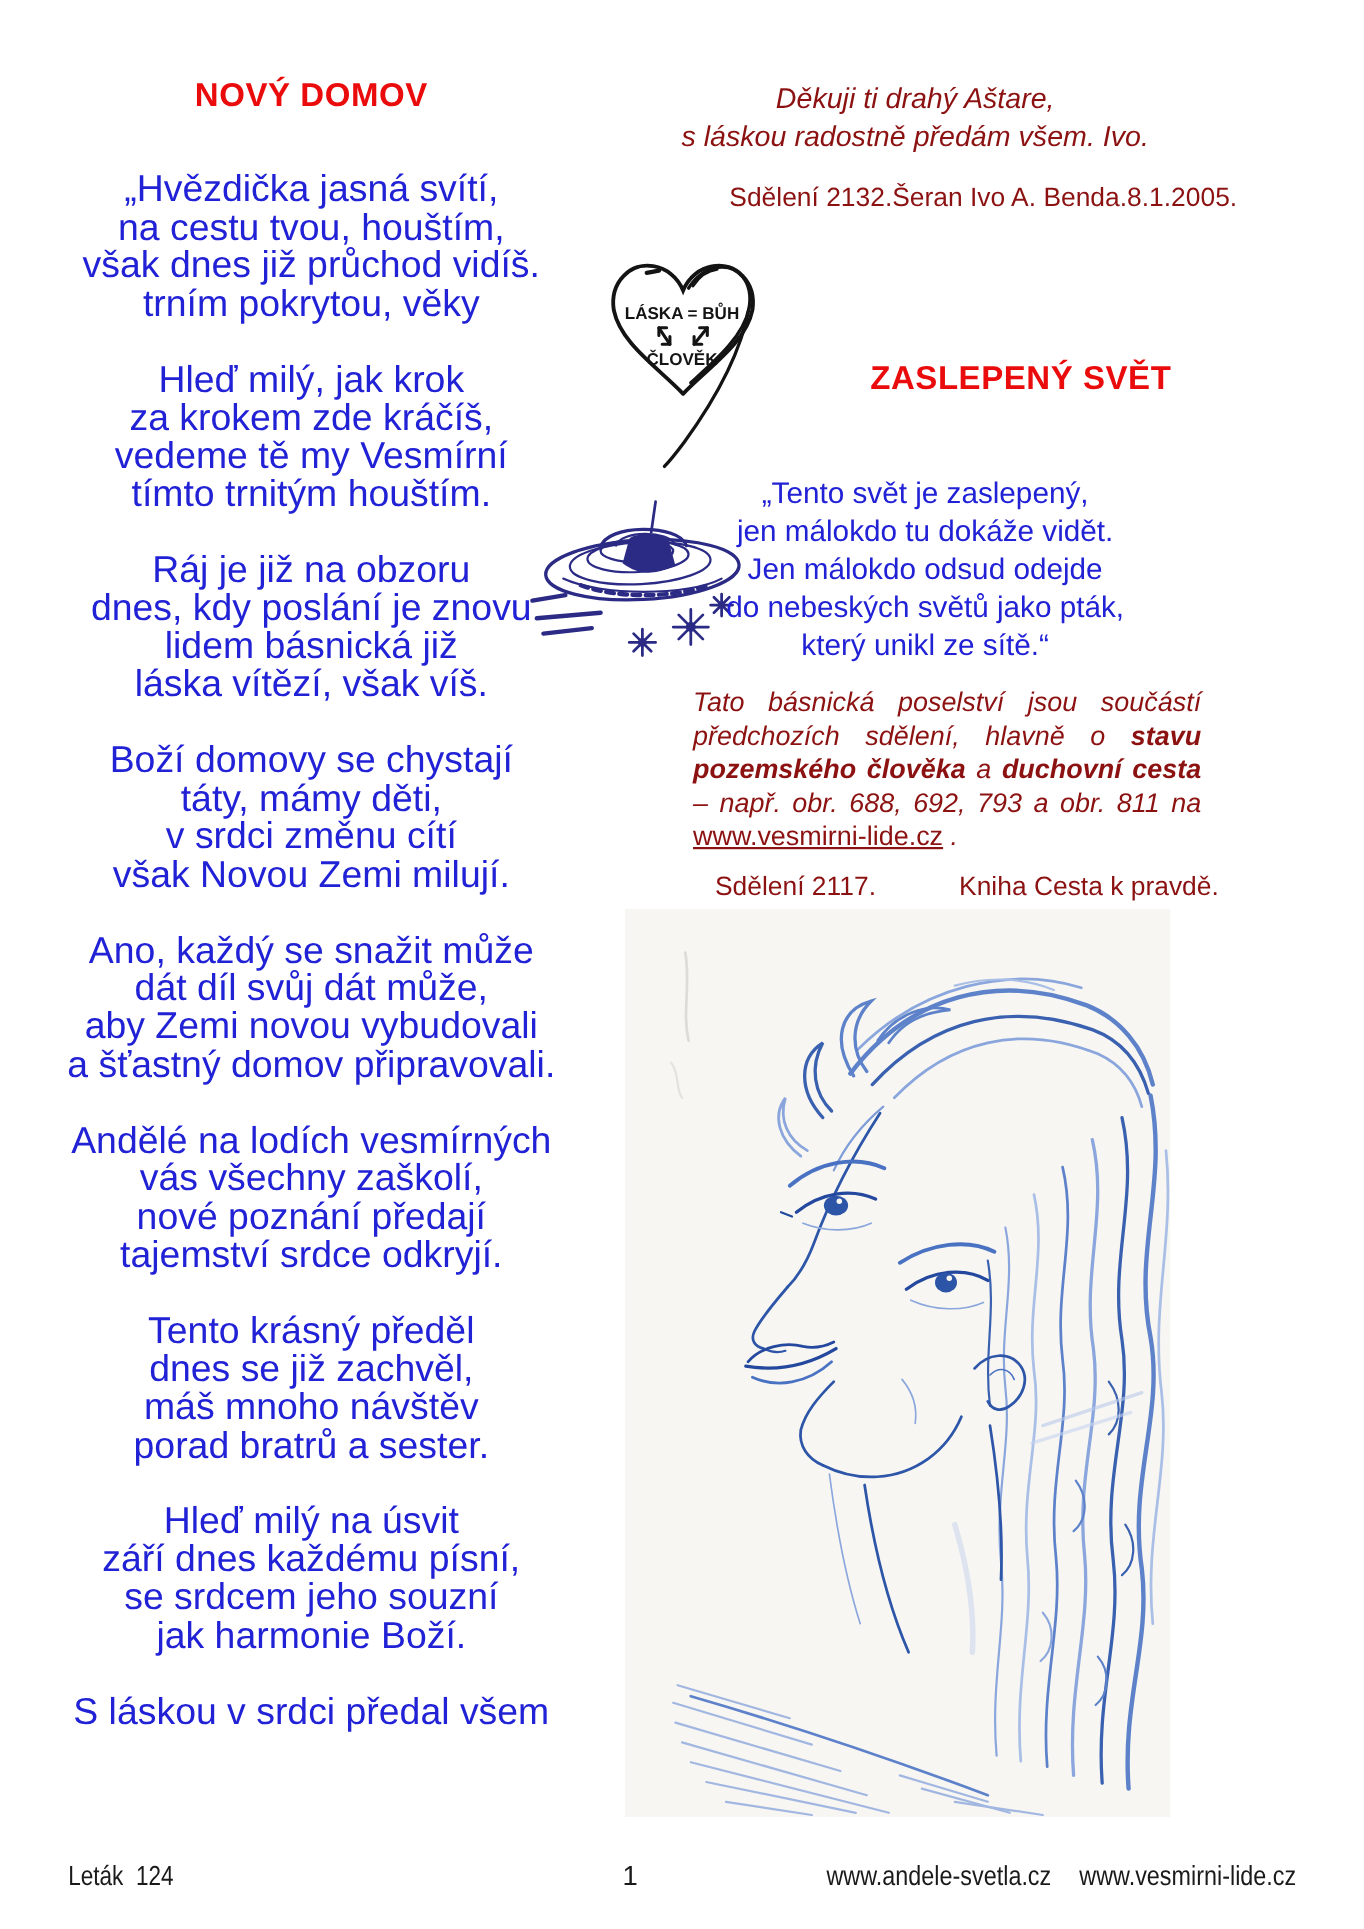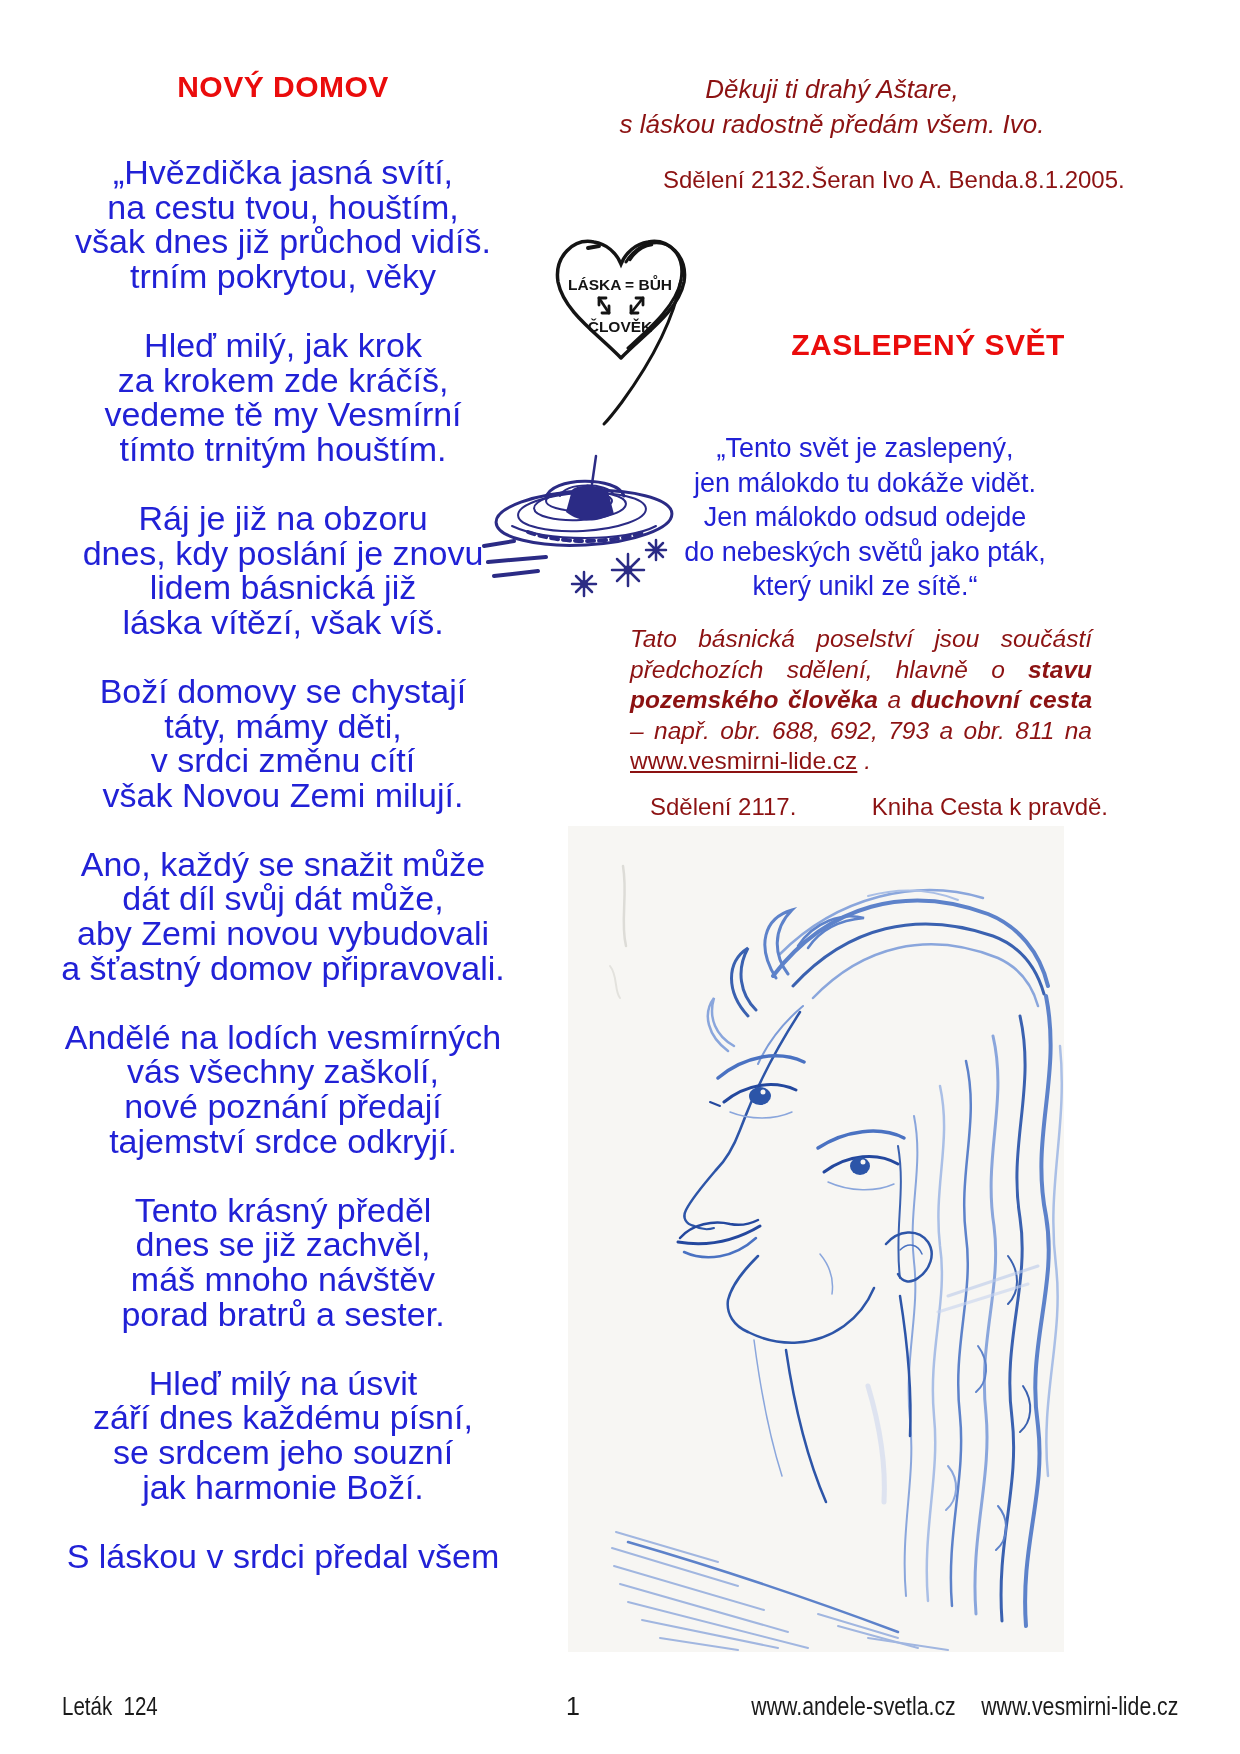--- a/index.html
+++ b/index.html
@@ -27,21 +27,21 @@
     display:flex;justify-content:space-between;
     font-size:24px;color:#8c1212;white-space:pre;
   }
   .msg1{left:663px;top:166px;width:447px;}
   .msg2{left:650px;top:793px;width:458px;}
   .right-title{
     left:698px;top:328px;width:460px;text-align:center;
     font-size:30px;font-weight:bold;color:#ea0c0c;letter-spacing:0.5px;
   }
   .right-poem{
-    left:630px;top:431px;width:470px;text-align:center;
+    left:606px;top:431px;width:470px;text-align:center;
     font-size:27px;line-height:34.6px;color:#2121d6;
   }
   .paragraph{
     left:600px;top:624px;width:462px;text-align:justify;
     font-size:24.5px;line-height:30.5px;font-style:italic;color:#8c1212;margin-left:30px;
   }
   .seg-italic{font-style:italic;}
   .seg-bold{font-style:italic;font-weight:bold;}
   .seg-link{font-style:normal;text-decoration:underline;color:#8c1212;}
   

